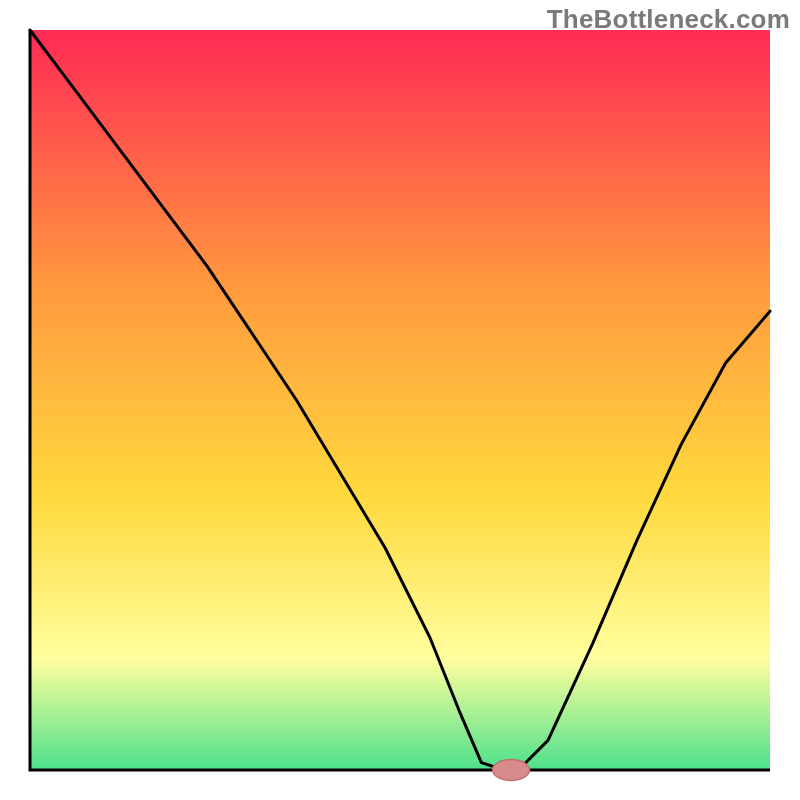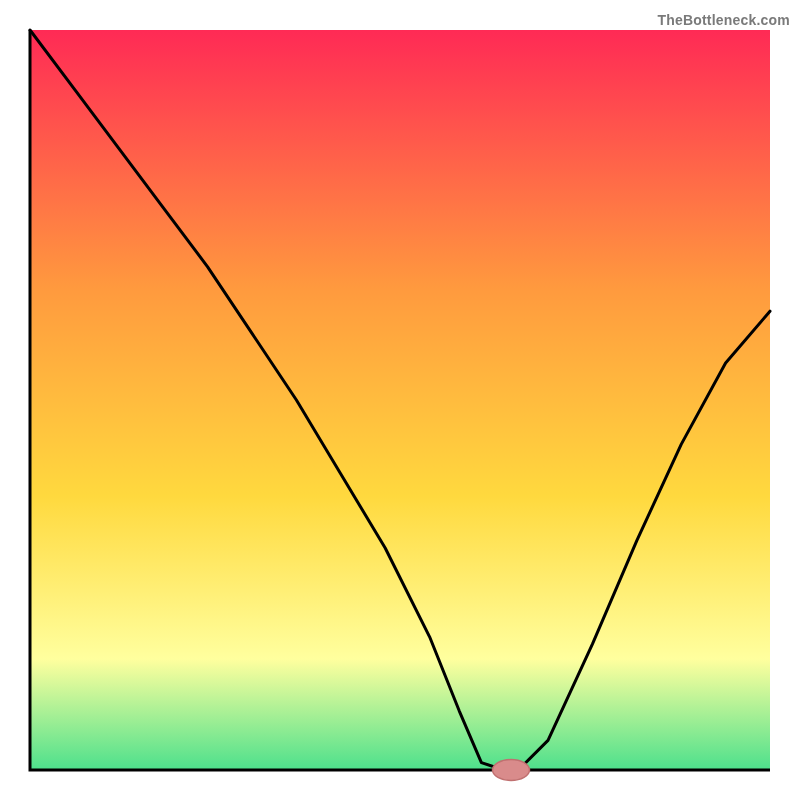--- a/index.html
+++ b/index.html
@@ -10,23 +10,23 @@
     background: #ffffff;
     font-family: Arial, Helvetica, sans-serif;
   }
   .wrap {
     position: relative;
     width: 800px;
     height: 800px;
   }
   .watermark {
     position: absolute;
-    top: 12px;
+    top: 4px;
     right: 10px;
-    font-size: 14px;
+    font-size: 26px;
     font-weight: 600;
     color: #7a7a7a;
     letter-spacing: 0.2px;
   }
   svg {
     display: block;
   }
 </style>
 </head>
 <body>

